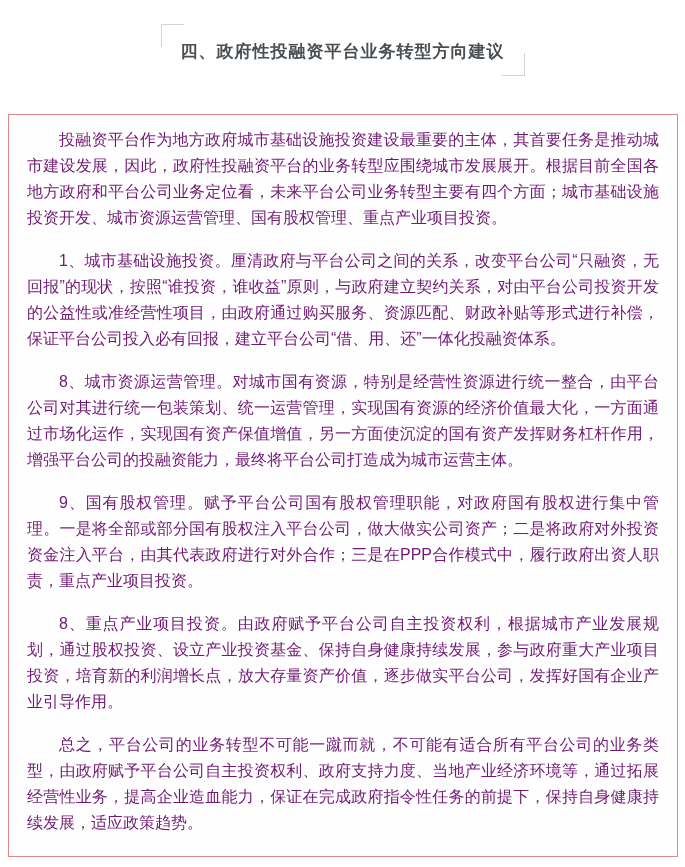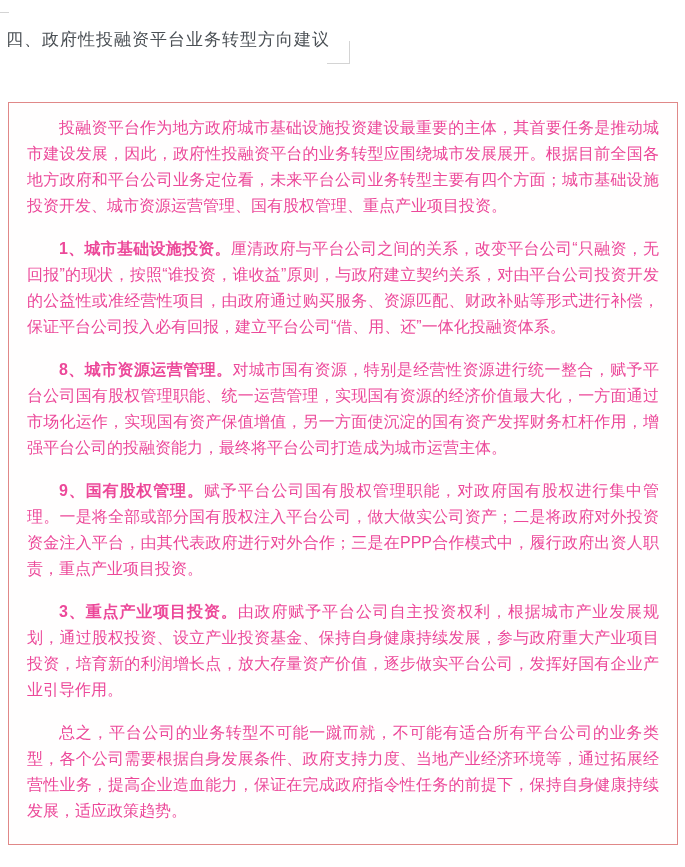--- a/index.html
+++ b/index.html
@@ -12,23 +12,24 @@
     overflow: hidden;
   }
   .page {
     width: 685px;
     height: 867px;
     box-sizing: border-box;
     background: #ffffff;
   }
   
   .title-row {
-    text-align: left;
-    padding-top: 24px;
+    text-align: center;
+    padding-top: 36px;
     height: 52px;
+    font-weight: bold;
   }
   .title-wrap {
     position: relative;
     display: inline-block;
     padding: 4px 6px;
   }
   .title-text {
     color: #4a4f54;
     font-size: 17px;
     letter-spacing: 1px;
@@ -56,53 +57,53 @@
   .article-box {
     box-sizing: border-box;
     margin: 26px 7px 0 8px;
     width: 670px;
     border: 1px solid #e08888;
     background: #fffefe;
     padding: 12px 18px 20px 18px;
   }
   .para {
     margin: 0 0 17px 0;
-    color: #ec4899;
+    color: #701a75;
     font-size: 16px;
     line-height: 26px;
     text-align: justify;
     text-indent: 2em;
   }
   .para:last-child {
     margin-bottom: 0;
   }
   .para .lead {
-    font-weight: bold;
+    font-weight: normal;
   }
 </style>
 </head>
 <body>
 
 <div class="page">
 
   <div class="title-row">
     <div class="title-wrap">
       <span class="corner corner-tl"></span>
       <span class="title-text">四、政府性投融资平台业务转型方向建议</span>
       <span class="corner corner-br"></span>
     </div>
   </div>
 
   <div class="article-box">
     <p class="para"><span class="lead"></span><span>投融资平台作为地方政府城市基础设施投资建设最重要的主体，其首要任务是推动城市建设发展，因此，政府性投融资平台的业务转型应围绕城市发展展开。根据目前全国各地方政府和平台公司业务定位看，未来平台公司业务转型主要有四个方面；城市基础设施投资开发、城市资源运营管理、国有股权管理、重点产业项目投资。</span></p>
 
     <p class="para"><span class="lead">1、城市基础设施投资。</span><span>厘清政府与平台公司之间的关系，改变平台公司“只融资，无回报”的现状，按照“谁投资，谁收益”原则，与政府建立契约关系，对由平台公司投资开发的公益性或准经营性项目，由政府通过购买服务、资源匹配、财政补贴等形式进行补偿，保证平台公司投入必有回报，建立平台公司“借、用、还”一体化投融资体系。</span></p>
 
-    <p class="para"><span class="lead">8、城市资源运营管理。</span><span>对城市国有资源，特别是经营性资源进行统一整合，赋予平台公司国有股权管理职能、统一运营管理，实现国有资源的经济价值最大化，一方面通过市场化运作，实现国有资产保值增值，另一方面使沉淀的国有资产发挥财务杠杆作用，增强平台公司的投融资能力，最终将平台公司打造成为城市运营主体。</span></p>
+    <p class="para"><span class="lead">8、城市资源运营管理。</span><span>对城市国有资源，特别是经营性资源进行统一整合，由平台公司对其进行统一包装策划、统一运营管理，实现国有资源的经济价值最大化，一方面通过市场化运作，实现国有资产保值增值，另一方面使沉淀的国有资产发挥财务杠杆作用，增强平台公司的投融资能力，最终将平台公司打造成为城市运营主体。</span></p>
 
     <p class="para"><span class="lead">9、国有股权管理。</span><span>赋予平台公司国有股权管理职能，对政府国有股权进行集中管理。一是将全部或部分国有股权注入平台公司，做大做实公司资产；二是将政府对外投资资金注入平台，由其代表政府进行对外合作；三是在PPP合作模式中，履行政府出资人职责，重点产业项目投资。</span></p>
 
-    <p class="para"><span class="lead">3、重点产业项目投资。</span><span>由政府赋予平台公司自主投资权利，根据城市产业发展规划，通过股权投资、设立产业投资基金、保持自身健康持续发展，参与政府重大产业项目投资，培育新的利润增长点，放大存量资产价值，逐步做实平台公司，发挥好国有企业产业引导作用。</span></p>
+    <p class="para"><span class="lead">8、重点产业项目投资。</span><span>由政府赋予平台公司自主投资权利，根据城市产业发展规划，通过股权投资、设立产业投资基金、保持自身健康持续发展，参与政府重大产业项目投资，培育新的利润增长点，放大存量资产价值，逐步做实平台公司，发挥好国有企业产业引导作用。</span></p>
 
-    <p class="para"><span class="lead"></span><span>总之，平台公司的业务转型不可能一蹴而就，不可能有适合所有平台公司的业务类型，各个公司需要根据自身发展条件、政府支持力度、当地产业经济环境等，通过拓展经营性业务，提高企业造血能力，保证在完成政府指令性任务的前提下，保持自身健康持续发展，适应政策趋势。</span></p>
+    <p class="para"><span class="lead"></span><span>总之，平台公司的业务转型不可能一蹴而就，不可能有适合所有平台公司的业务类型，由政府赋予平台公司自主投资权利、政府支持力度、当地产业经济环境等，通过拓展经营性业务，提高企业造血能力，保证在完成政府指令性任务的前提下，保持自身健康持续发展，适应政策趋势。</span></p>
   </div>
 
 </div>
 
 </body></html>

